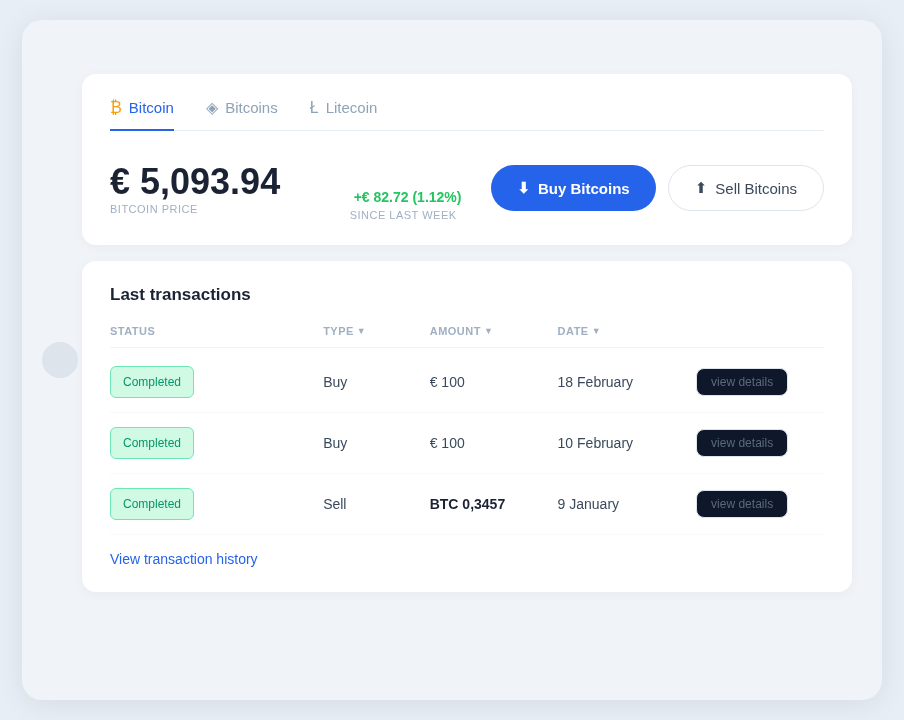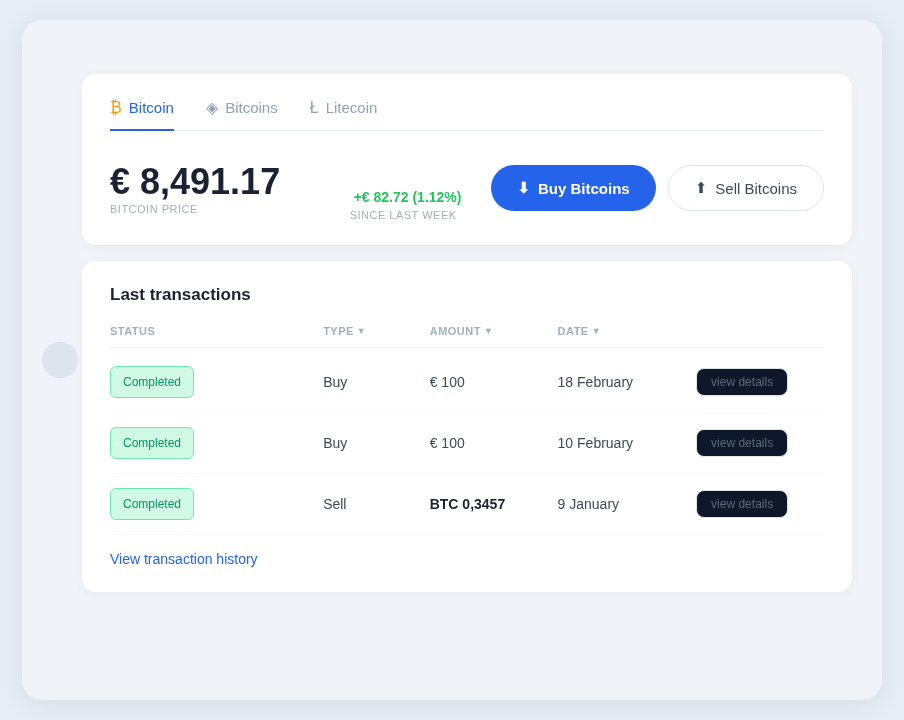--- a/index.html
+++ b/index.html
@@ -253,21 +253,21 @@
         <span>Bitcoins</span>
       </div>
       <div class="tab">
         <span class="tab-icon ltc-icon">Ł</span>
         <span>Litecoin</span>
       </div>
     </div>
 
     <div class="price-section">
       <div class="price-block">
-        <div class="price-value">€ 8,491.17</div>
+        <div class="price-value">€ 5,093.94</div>
         <div class="price-label">BITCOIN PRICE</div>
       </div>
       <div class="price-change-block">
         <div class="price-change">+€ 82.72 (1.12%)</div>
         <div class="price-change-label">SINCE LAST WEEK</div>
       </div>
       <div class="action-buttons">
         <button class="buy-btn">
           <span>⬇</span>
           <span>Buy Bitcoins</span>

